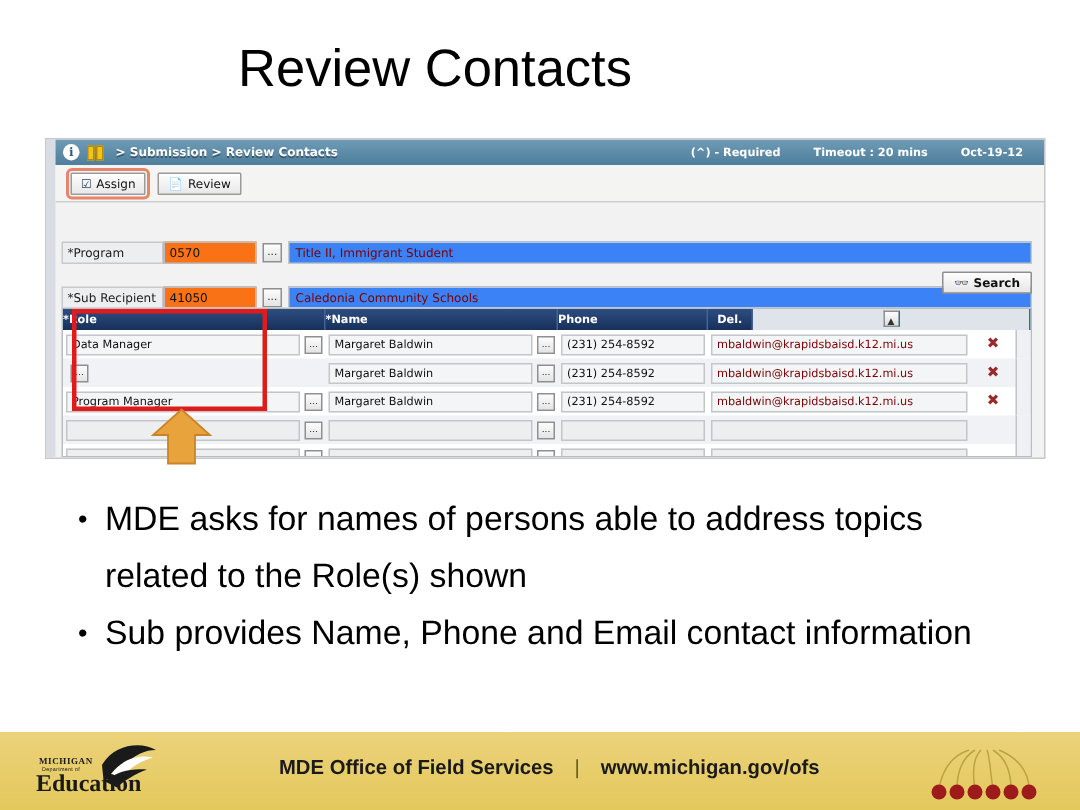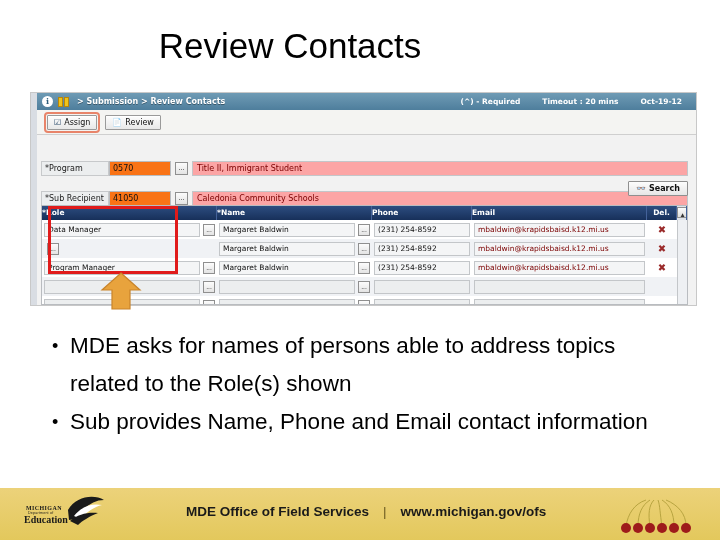--- a/index.html
+++ b/index.html
@@ -94,21 +94,21 @@
     font-size:8px;color:#111;line-height:13px;padding-left:3px;
   }
   .fell{
     width:13px;height:13px;margin-left:4px;
     background:linear-gradient(#fcfcfc,#e4e4e4);
     border:1px solid #8f8f8f;box-sizing:border-box;
     font-size:7px;line-height:11px;text-align:center;color:#222;
   }
   .fdesc{
     flex:1;height:15px;box-sizing:border-box;margin-left:4px;
-    background:#fca5a5;border:1px solid #c3c6c9;
+    background:#3b82f6;border:1px solid #c3c6c9;
     font-size:8px;color:#7b0000;line-height:13px;padding-left:4px;
     overflow:hidden;white-space:nowrap;
   }
   .fdate{
     width:75px;height:15px;box-sizing:border-box;
     background:#eceeef;border:1px solid #c7c9cb;
     font-size:8px;color:#111;line-height:13px;padding-left:4px;
   }
   .searchbtn{
     position:absolute;right:8px;top:88px;
@@ -204,21 +204,21 @@
     color:#1a1a1a;
   }
   .logo .lg-mi{
     position:absolute;left:2px;top:11px;font-size:6px;font-weight:bold;
     letter-spacing:.4px;font-family:"Liberation Serif",serif;
   }
   .logo .lg-dept{
     position:absolute;left:4px;top:17px;font-size:3.6px;letter-spacing:.2px;
   }
   .logo .lg-edu{
-    position:absolute;left:0px;top:20px;font-size:10px;font-weight:bold;
+    position:absolute;left:0px;top:20px;font-size:16px;font-weight:bold;
     font-family:"Liberation Serif",serif;
   }
   .footer-text{
     position:absolute;left:186px;top:16px;
     font-size:13.5px;font-weight:bold;color:#1a1a1a;
     font-family:"Liberation Sans",sans-serif;
     display:flex;gap:14px;align-items:center;
   }
   .footer-text .sep{font-weight:normal;color:#6a5a20;}
   .cherries{position:absolute;right:22px;top:8px;width:82px;height:38px;}
@@ -284,21 +284,20 @@
   <span class="searchbtn">
     <span>👓</span>
     <span>Search</span>
   </span>
 
   <div class="grid">
     <div class="ghead">
       <div class="c-role">*Role</div>
       <div class="c-name">*Name</div>
       <div class="c-phone">Phone</div>
-      <div class="c-email">Email</div>
       <div class="c-del">Del.</div>
       <div class="c-sb">
         <div class="sbtop">▲</div>
       </div>
     </div>
 
     <div class="grow">
       <div class="cell c-role">
         <span class="inp">Data Manager</span>
         <span class="ell">...</span>

